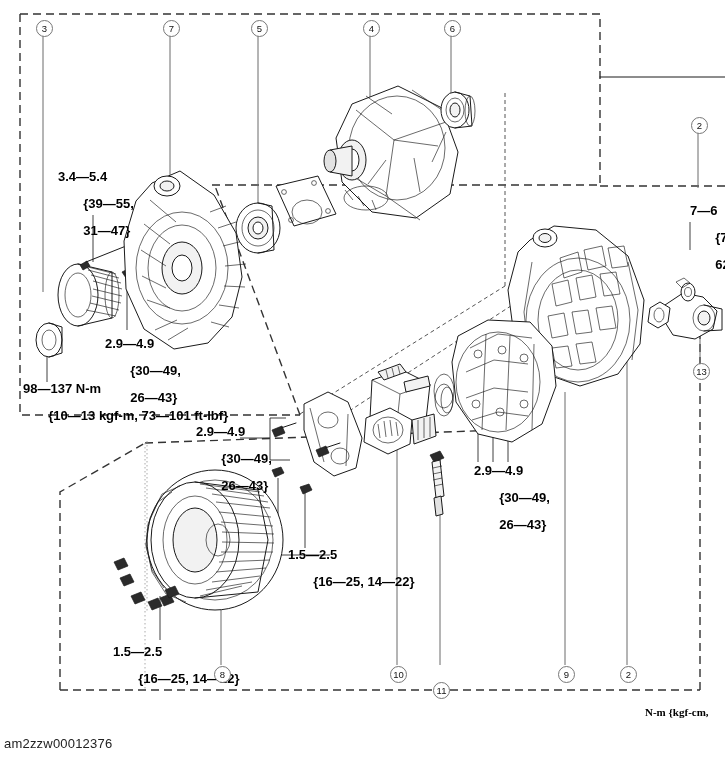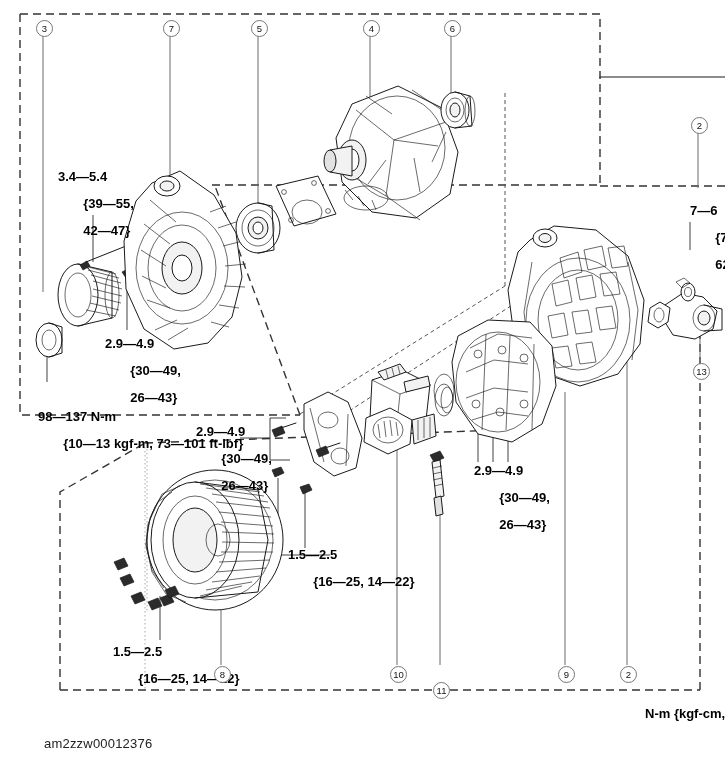--- a/index.html
+++ b/index.html
@@ -2,22 +2,22 @@
 <html><head>
 <meta charset="utf-8">
 <style>
   html,body{margin:0;padding:0;background:#ffffff;}
   body{width:725px;height:764px;position:relative;overflow:hidden;
        font-family:"Liberation Sans",sans-serif;color:#111;}
   #stage{position:absolute;left:0;top:0;width:725px;height:764px;}
   svg.layer{position:absolute;left:0;top:0;width:725px;height:764px;}
   .txt{position:absolute;font-weight:bold;font-size:13px;line-height:13.5px;
        letter-spacing:0px;white-space:pre;color:#000;}
-  .code{position:absolute;font-weight:normal;font-size:13px;color:#222;letter-spacing:.2px;margin-left:40px;}
-  .foot{position:absolute;font-weight:bold;font-size:13px;color:#000;white-space:pre;}
+  .code{position:absolute;font-weight:normal;font-size:13px;color:#222;letter-spacing:.2px;}
+  .foot{position:absolute;font-weight:bold;font-size:11px;color:#000;white-space:pre;font-family:Liberation Serif, serif;}
   .cal{position:absolute;width:15px;height:15px;border:1px solid #777;border-radius:50%;
        background:#fff;font-size:9.5px;font-weight:normal;color:#111;
        display:flex;align-items:center;justify-content:center;line-height:1;}
 </style>
 </head>
 <body>
 
 <div id="stage">
 
   <svg class="layer" viewBox="0 0 725 764">
@@ -284,27 +284,27 @@
     </g>
 
     <g>
       <path class="lnT" d="M676,282 l8,-4 l6,5 l-8,5 z"></path>
     </g>
 
   </svg>
 
   <div class="txt" style="left:58px;top:170px;"><span>3.4—5.4</span><br>
        <span>{39—55,</span><br>
-       <span>42—47}</span></div>
+       <span>31—47}</span></div>
 
   <div class="txt" style="left:105px;top:337px;"><span>2.9—4.9</span><br>
        <span>{30—49,</span><br>
        <span>26—43}</span></div>
 
-  <div class="txt" style="left:38px;top:382px;margin-top:28px;"><span>98—137 N-m</span><br>
+  <div class="txt" style="left:23px;top:382px;"><span>98—137 N-m</span><br>
        <span>{10—13 kgf-m, 73—101 ft-lbf}</span></div>
 
   <div class="txt" style="left:196px;top:425px;"><span>2.9—4.9</span><br>
        <span>{30—49,</span><br>
        <span>26—43}</span></div>
 
   <div class="txt" style="left:474px;top:464px;"><span>2.9—4.9</span><br>
        <span>{30—49,</span><br>
        <span>26—43}</span></div>
 

